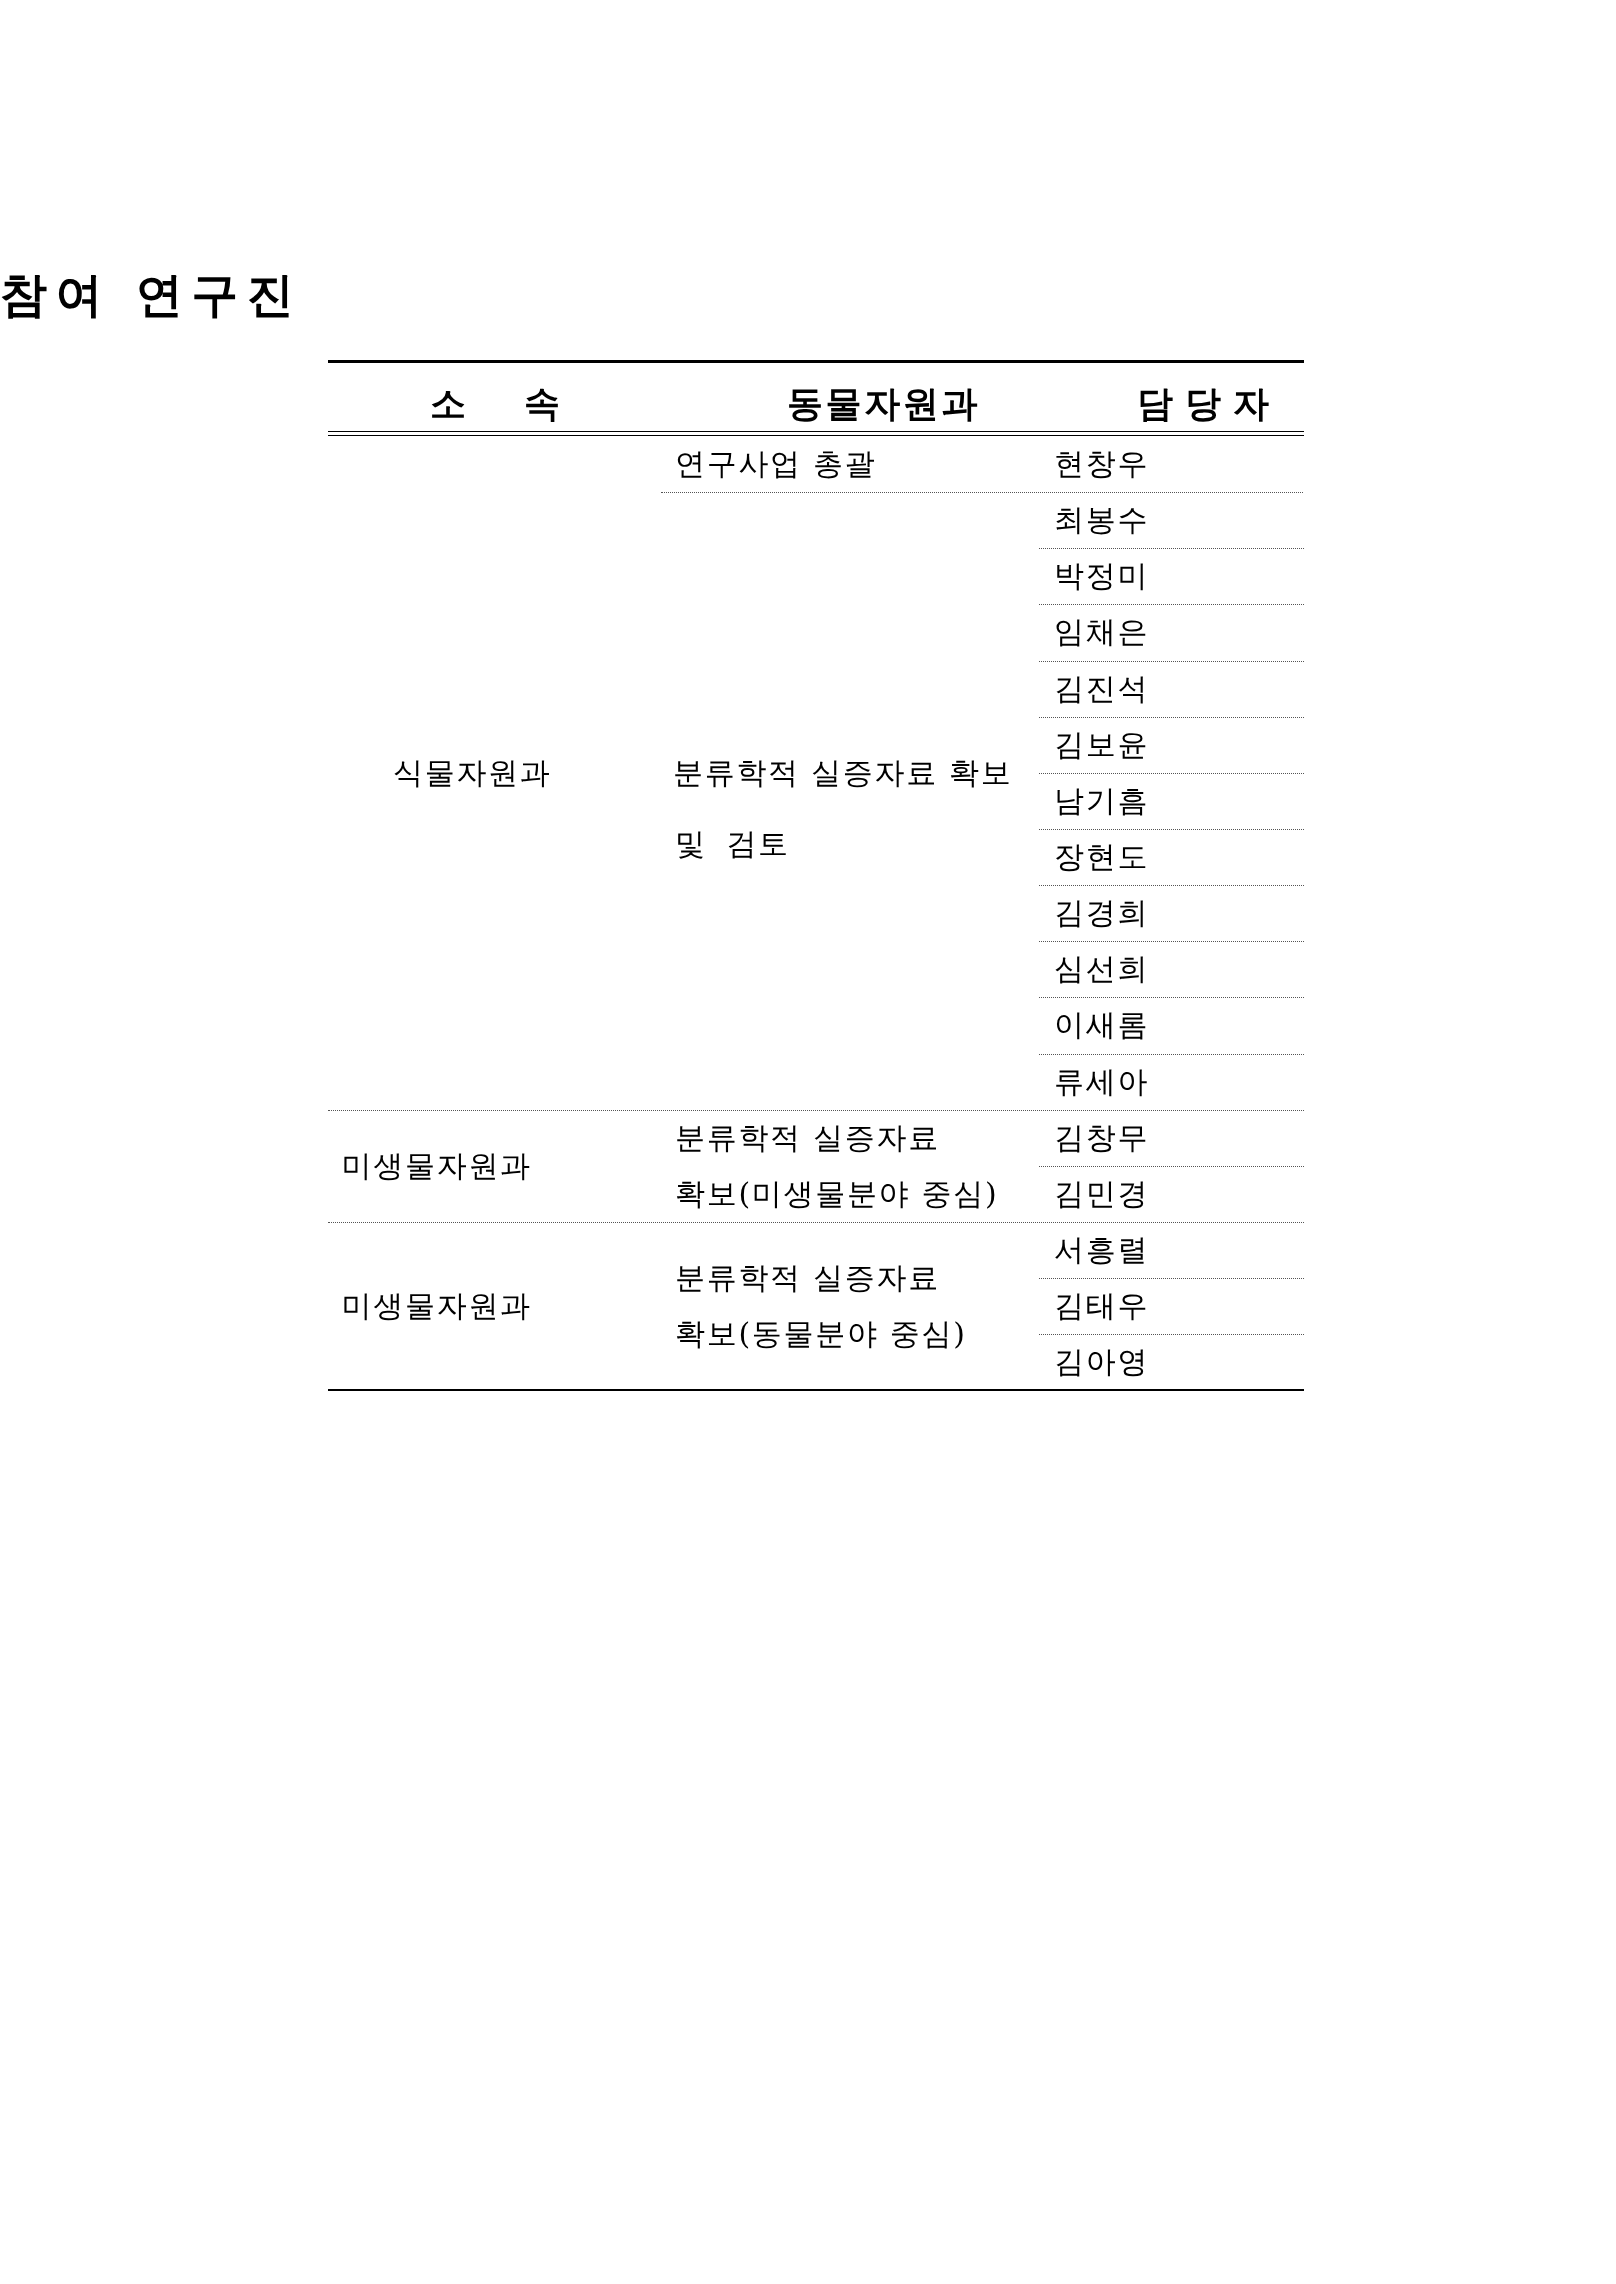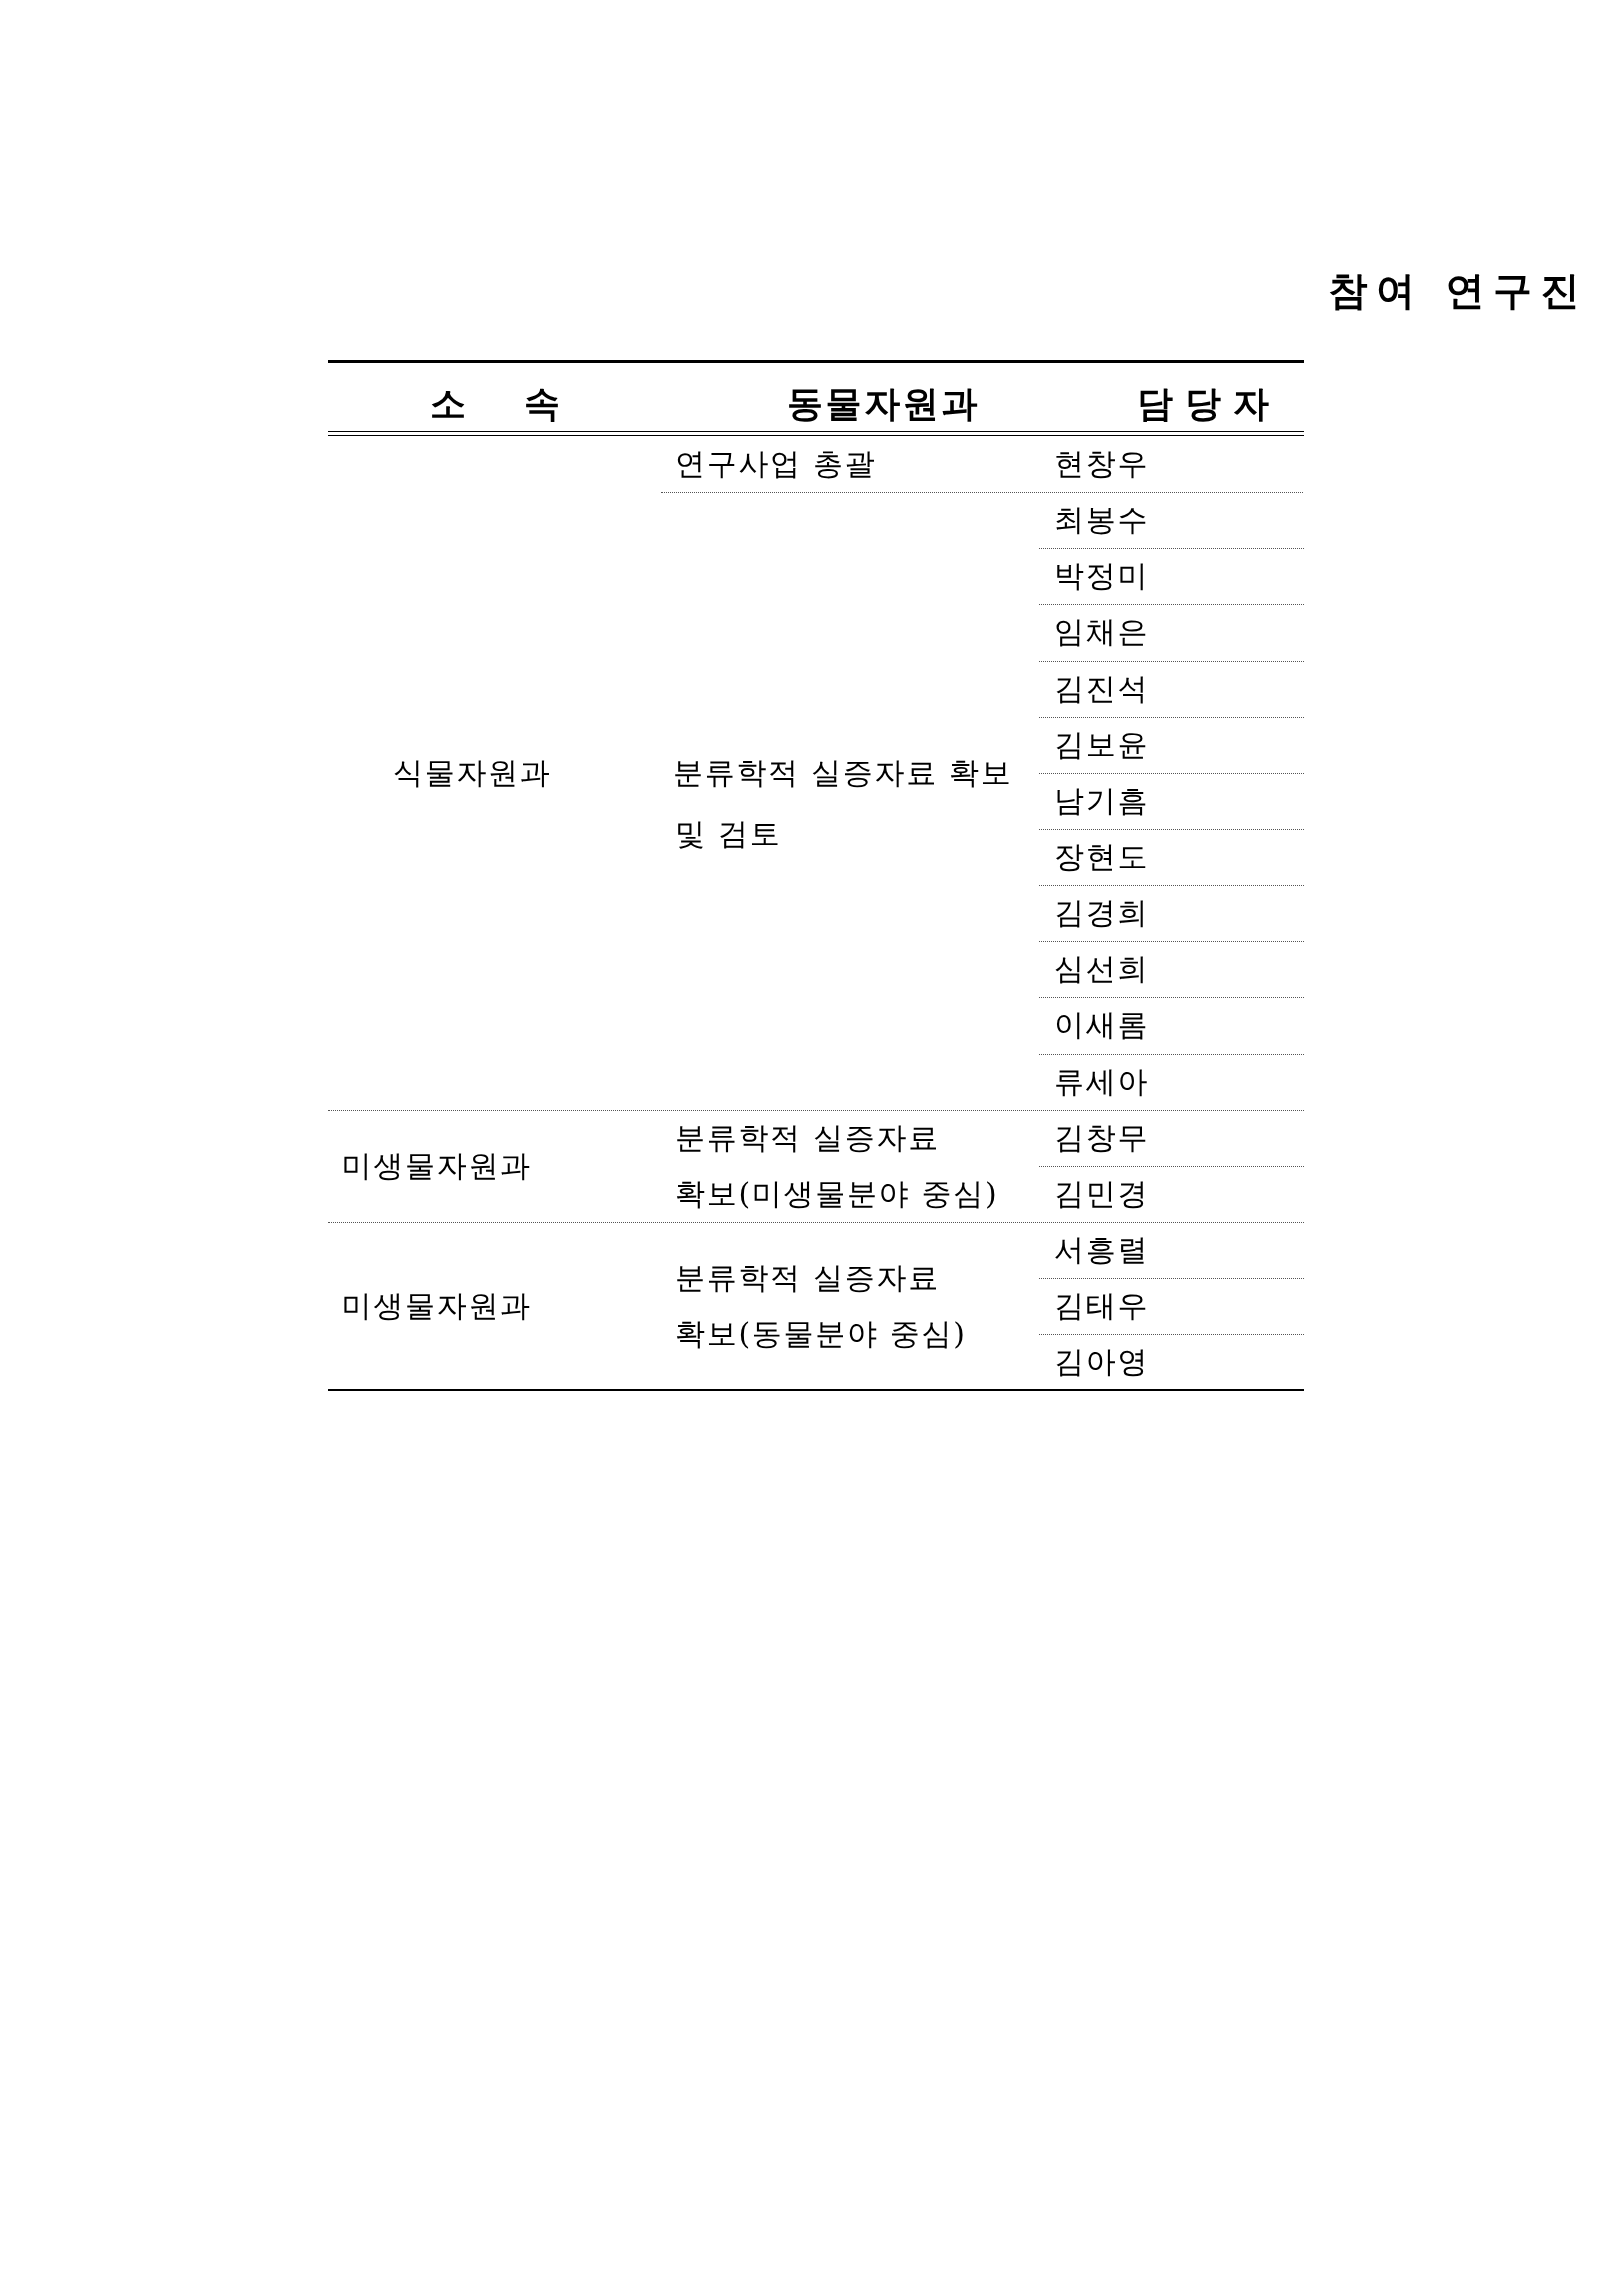--- a/index.html
+++ b/index.html
@@ -1,19 +1,19 @@
 <!DOCTYPE html>
 <html style="font-size:13.6px"><head>
 <meta charset="utf-8">
 <style>
   html, body { margin:0; padding:0; background:#ffffff; }
   body { width:1616px; height:2284px; position:relative; overflow:hidden;
          font-family:"DejaVu Serif","Liberation Serif",serif; color:#000; }
-  .title { position:absolute; left:0; width:1588px; top:264px; text-align:right;
-           font-size:39px; font-weight:bold; letter-spacing:8.5px; }
+  .title { position:absolute; left:0; width:1588px; top:264px; text-align:left;
+           font-size:47px; font-weight:bold; letter-spacing:8.5px; }
   .tbl { position:absolute; left:328px; top:360px; width:976px; }
   .top-rule { height:3.4px; background:#000; }
   .header { position:relative; height:68px; }
   .header span { position:absolute; top:17px; font-size:36px; font-weight:bold; }
   .h1 { left:102px; letter-spacing:58px; }
   .h2 { left:459px; letter-spacing:2.6px; }
   .h3 { left:809px; letter-spacing:12px; }
   .dbl { height:5.1px; border-top:1.7px solid #000; border-bottom:1.7px solid #000; box-sizing:border-box; }
   .body { position:relative; height:954px; }
   .cell { position:absolute; font-size:30px; line-height:56px; letter-spacing:1.7px; white-space:nowrap; }
@@ -33,21 +33,21 @@
     <span class="h3">담당자</span>
   </div>
   <div class="dbl"></div>
 
   <div class="body">
 
     <div class="cell" style="left:29px; top:309px;margin-left:36px;">식물자원과</div>
     <div class="cell" style="left:347px; top:0px;">연구사업 총괄</div>
     <div class="dot" style="left:333px; width:642px; top:56px;"></div>
     <div class="cell" style="left:345px; top:309px;text-align:center;">분류학적 실증자료 확보</div>
-    <div class="cell" style="left:347px; top:370px;">및 검토</div>
+    <div class="cell" style="left:347px; top:382px;font-family:Liberation Mono, monospace;">및 검토</div>
 
     <div class="cell" style="left:726px; top:0px;text-align:center;">현창우</div>
     <div class="cell" style="left:726px; top:56px;">최봉수</div>
     <div class="dot" style="left:711px; width:265px; top:112px;"></div>
     <div class="cell" style="left:726px; top:112px;">박정미</div>
     <div class="dot" style="left:711px; width:265px; top:168px;"></div>
     <div class="cell" style="left:726px; top:168px;">임채은</div>
     <div class="dot" style="left:711px; width:265px; top:225px;"></div>
     <div class="cell" style="left:726px; top:225px;">김진석</div>
     <div class="dot" style="left:711px; width:265px; top:281px;"></div>

